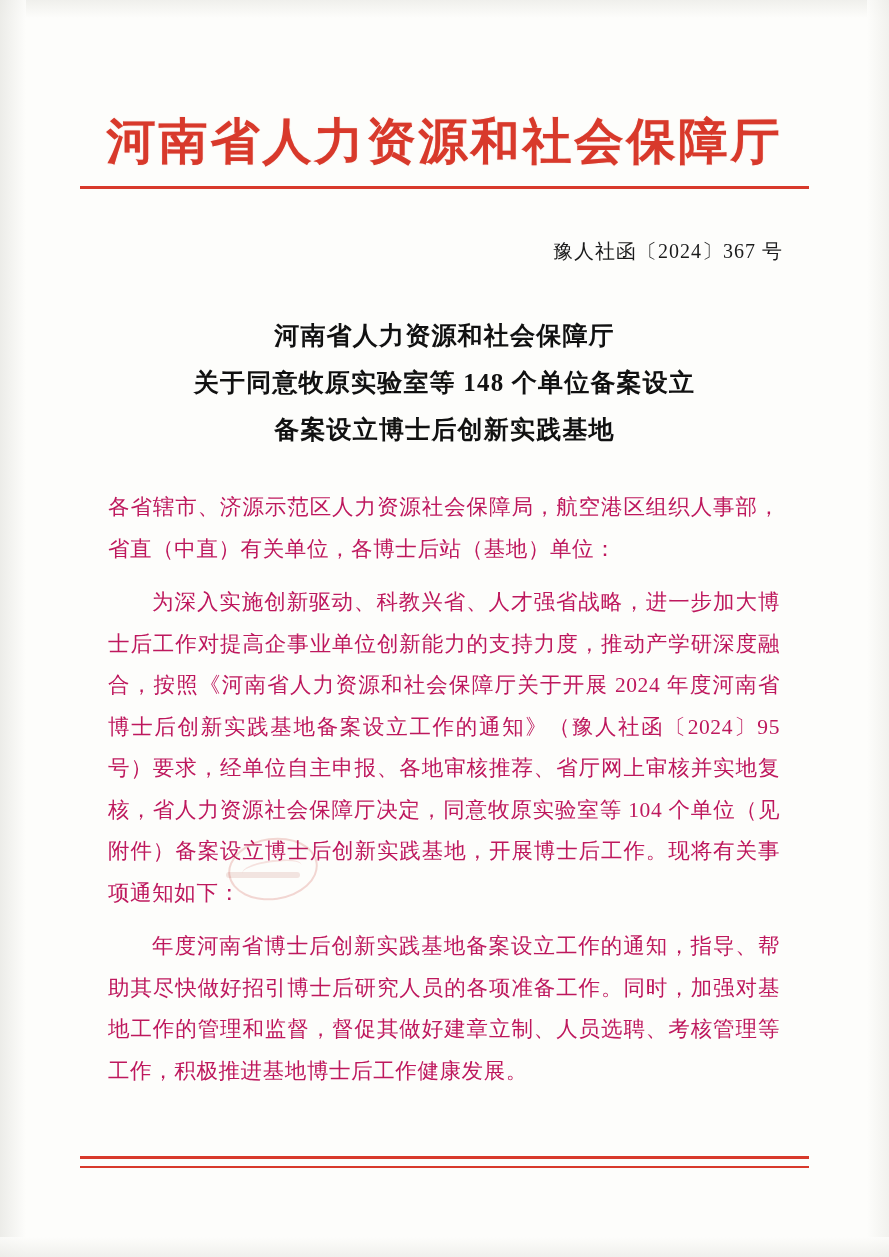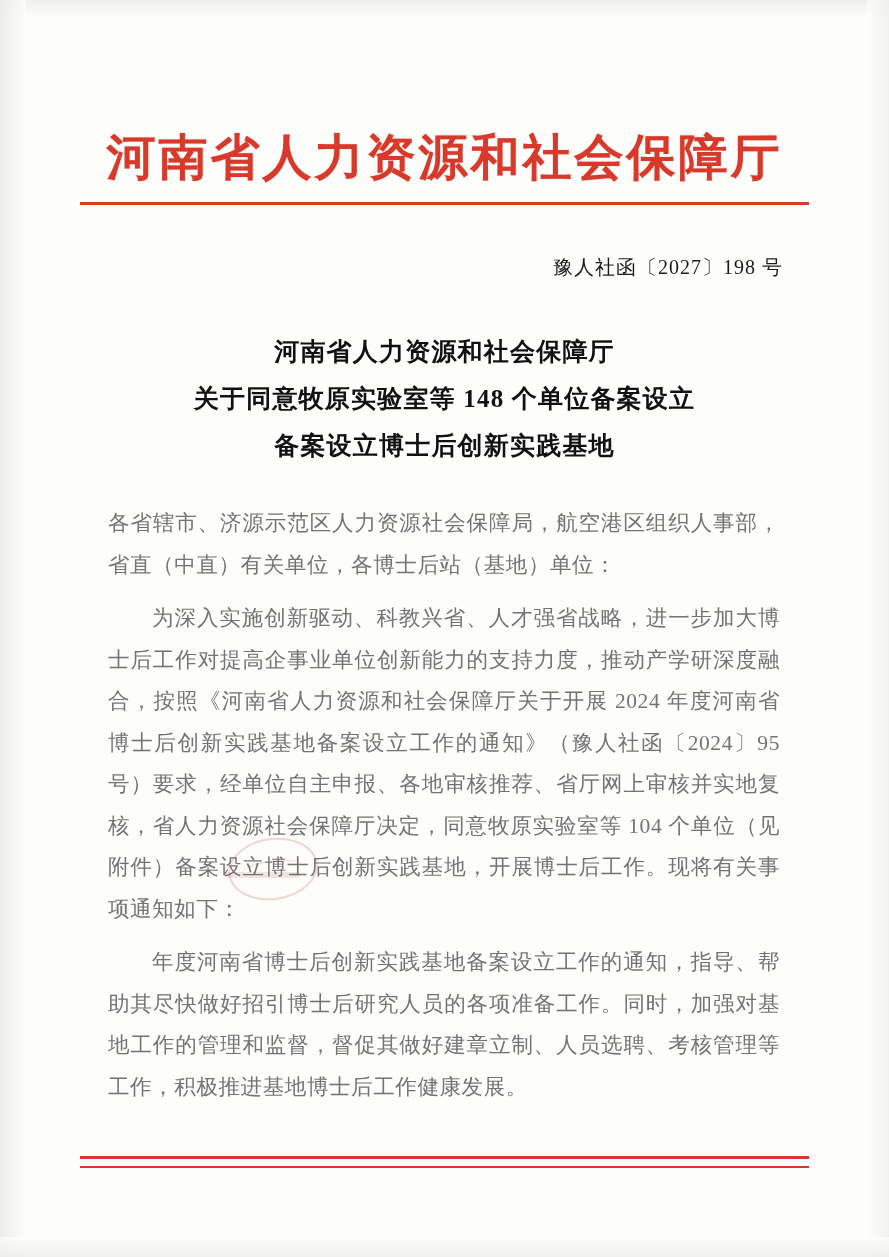--- a/index.html
+++ b/index.html
@@ -49,21 +49,21 @@
     position: absolute;
     left: 0; bottom: 0;
     width: 889px; height: 20px;
     background: linear-gradient(to top, #ededE9 0%, #fdfdfb 100%);
     opacity: .8;
   }
 
   .content {
     position: absolute;
     left: 78px;
-    top: 16px;
+    top: 0;
     width: 733px;
     height: 1005px;
   }
 
   
   .masthead {
     position: absolute;
     left: 0;
     top: 112px;
     width: 733px;
@@ -119,21 +119,21 @@
   
   .body-block {
     position: absolute;
     left: 30px;
     top: 487px;
     width: 672px;
   }
   .para {
     font-size: 21.5px;
     line-height: 41.5px;
-    color: #737373;
+    color: #be185d;
     letter-spacing: 0.6px;
     text-align: justify;
     text-justify: inter-ideograph;
     margin: 0 0 0 0;
   }
   .para.indent {
     text-indent: 44px;
   }
   .para + .para {
     margin-top: 12px;
@@ -193,21 +193,21 @@
   <div class="paper-edge-right"></div>
   <div class="paper-edge-bottom"></div>
 
   <div class="content">
 
     <div class="masthead">
       <div class="masthead-title">河南省人力资源和社会保障厅</div>
       <div class="masthead-rule"></div>
     </div>
 
-    <div class="doc-number">豫人社函〔2027〕198 号</div>
+    <div class="doc-number">豫人社函〔2024〕367 号</div>
 
     <div class="title-block">
       <div class="title-line">河南省人力资源和社会保障厅</div>
       <div class="title-line">关于同意牧原实验室等 148 个单位备案设立</div>
       <div class="title-line">备案设立博士后创新实践基地</div>
     </div>
 
     <div class="body-block">
       <p class="para">各省辖市、济源示范区人力资源社会保障局，航空港区组织人事部，省直（中直）有关单位，各博士后站（基地）单位：</p>
       <p class="para indent">为深入实施创新驱动、科教兴省、人才强省战略，进一步加大博士后工作对提高企事业单位创新能力的支持力度，推动产学研深度融合，按照《河南省人力资源和社会保障厅关于开展 2024 年度河南省博士后创新实践基地备案设立工作的通知》（豫人社函〔2024〕95 号）要求，经单位自主申报、各地审核推荐、省厅网上审核并实地复核，省人力资源社会保障厅决定，同意牧原实验室等 104 个单位（见附件）备案设立博士后创新实践基地，开展博士后工作。现将有关事项通知如下：</p>

